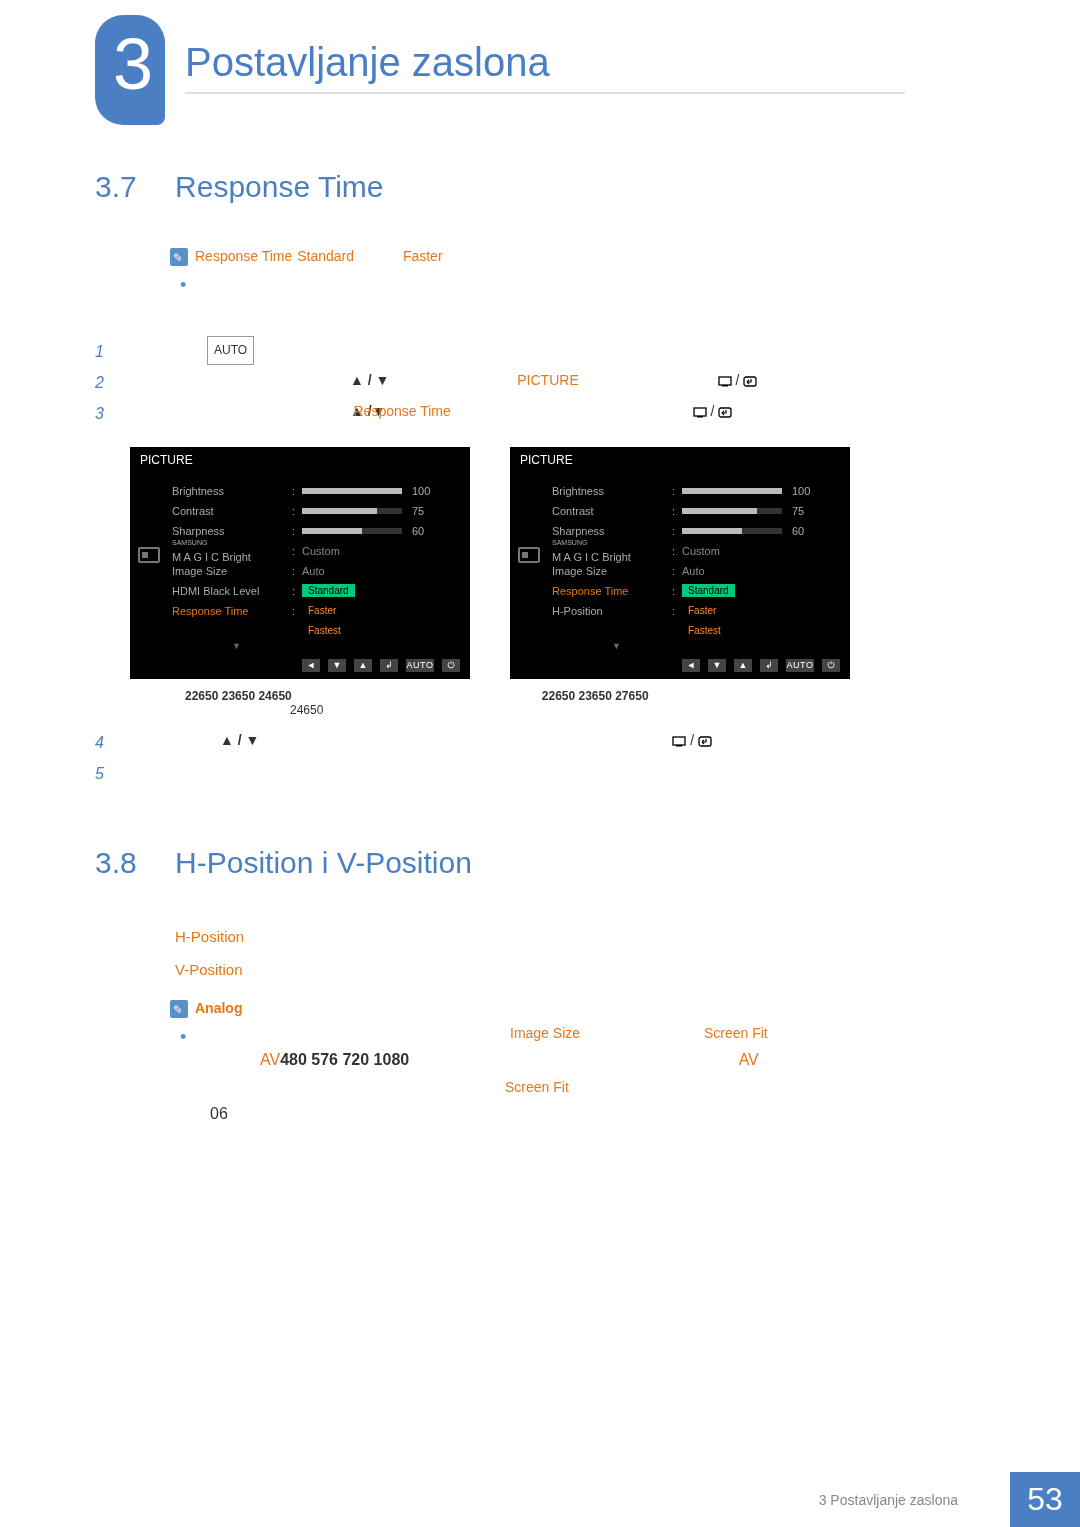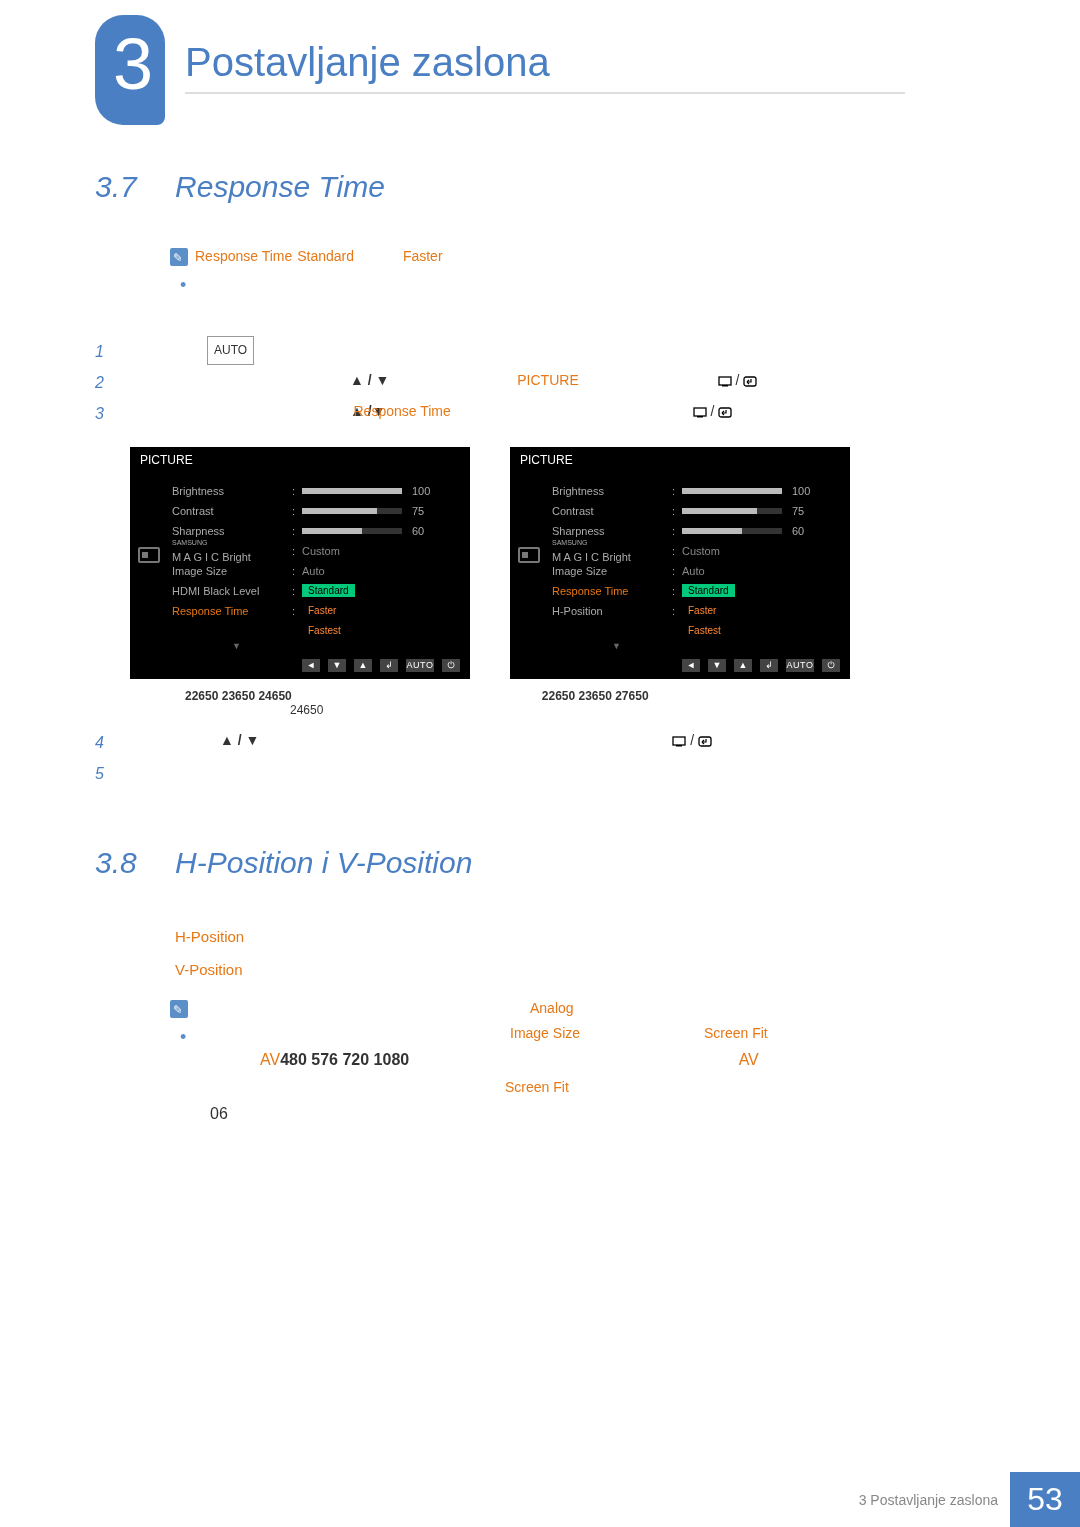--- a/index.html
+++ b/index.html
@@ -8,21 +8,21 @@
 
   
   .header-tab { position: absolute; left: 95px; top: 15px; }
   .tab-shape { width: 70px; height: 110px; background: #4a7fc4; border-radius: 28px 28px 8px 28px; position: relative; }
   .tab-shape::after { content:""; position:absolute; right:-3px; bottom:-3px; width:60px; height:60px; border-bottom-right-radius:8px; }
   .tab-number { color:#fff; font-size:72px; font-weight:300; position:absolute; left:18px; top:8px; }
   .header-title { position:absolute; left: 185px; top: 40px; font-size: 40px; color:#4a7fc4; font-weight: 400; }
   .header-line { position:absolute; left:185px; top:92px; width:720px; height:2px; background:#ddd; }
 
   .content { position:absolute; left:95px; top:170px; width:820px; }
-  h2.section-title { font-size:30px; font-weight:400; margin-bottom:40px;font-style:italic; }
+  h2.section-title { font-size:30px; font-weight:400; margin-bottom:40px; }
   .num { color:#4a7fc4; margin-right:30px; }
   .title-text { color:#4a7fc4; }
 
   .note-box { position:relative; padding-left:100px; margin:10px 0 40px 0; font-size:14px; line-height:1.8; }
   .note-icon { position:absolute; left:75px; top:4px; width:18px; height:18px; background:#5a8fc8; border-radius:2px; }
   .note-icon::after { content:"✎"; color:#fff; font-size:12px; position:absolute; left:3px; top:0px; }
   .bullet { position:absolute; margin-left:-15px; color:#5a8fc8; font-size:18px; }
   .orange { color:#e67817; }
 
   h3.subsection { color:#4a7fc4; font-size:19px; font-weight:400; margin:15px 0 15px 0; }
@@ -57,21 +57,21 @@
   .osd-smalltri { color:#666; font-size:9px; margin-left:60px; }
   .magic .sm { font-size:7px; vertical-align:top; }
 
   .model-row { display:flex; gap:120px; margin-left:90px; font-size:12px; font-weight:bold; }
   .model-row2 { margin-left:195px; font-size:12px; font-weight:normal; }
 
   .section2 { margin-top:90px; }
   .mini-av { font-size:16px; }
 
   
-  .footer { position:absolute; bottom:0; left:0; width:1080px; height:55px; display:flex; justify-content:flex-end; align-items:center; }
+  .footer { position:absolute; bottom:0; left:0; width:1080px; height:55px; display:flex; justify-content:flex-end; align-items:center;gap:40px; }
   .footer-label { color:#888; font-size:14px; margin-right:12px; }
   .footer-page { background:#4a7fc4; color:#fff; width:70px; height:55px; font-size:32px; display:flex; align-items:center; justify-content:center; }
 </style>
 </head>
 <body>
 
 <div class="page">
   <div class="header-tab">
     <div class="tab-shape"></div>
     <div class="tab-number">3</div>
@@ -309,21 +309,21 @@
 
       <div style="margin-left:80px; font-size:15px; line-height:2.2;">
         <span class="orange">H-Position</span><br>
         <span class="orange">V-Position</span>
       </div>
 
       <div class="note-box" style="margin-top:10px;">
         <div class="note-icon"></div>
         <div style="position:relative;">
           <span class="bullet">•</span>
-          <span class="orange" style="margin-left:335px;">Analog</span>
+          <span class="orange" style="font-weight:bold;">Analog</span>
         </div>
         <div style="position:relative;">
           <span class="bullet">•</span>
           <span class="orange" style="margin-left:315px;">Image Size</span>
           <span class="orange" style="margin-left:120px;">Screen Fit</span>
         </div>
         <div class="mini-av">
           <span style="margin-left:65px;" class="orange">AV</span><span style="font-weight:bold;">480 576 720 1080</span>
           <span class="orange" style="margin-left:325px;">AV</span>
         </div>

